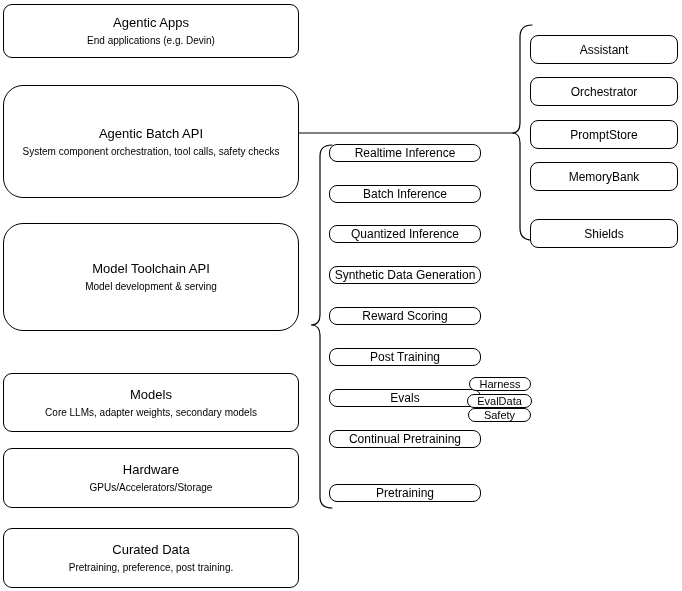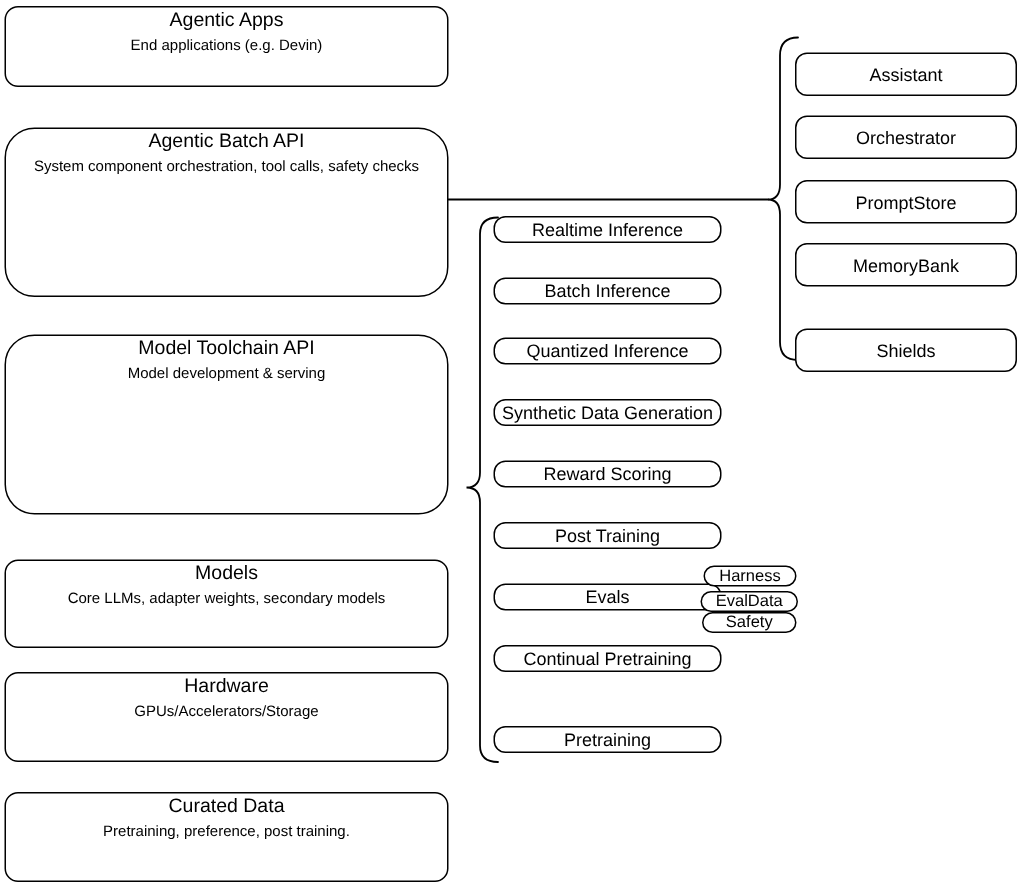--- a/index.html
+++ b/index.html
@@ -16,20 +16,21 @@
   .lbox {
     position: absolute;
     left: 3px;
     width: 296px;
     box-sizing: border-box;
     border: 1px solid #000000;
     background: #ffffff;
     display: flex;
     flex-direction: column;
     align-items: center;
+    justify-content: center;
     text-align: center;
     z-index: 2;
   }
   .lbox .t { font-size: 13px; line-height: 16px; }
   .lbox .s { font-size: 10px; line-height: 13px; margin-top: 3px; padding: 0 14px; }
   .r-small { border-radius: 9px; }
   .r-big   { border-radius: 20px; }
 
   
   .mbox {
@@ -110,21 +111,21 @@
   <div class="lbox r-small" style="top:4px; height:54px;">
     <div class="t">Agentic Apps</div>
     <div class="s">End applications (e.g. Devin)</div>
   </div>
 
   <div class="lbox r-big" style="top:85px; height:113px;">
     <div class="t">Agentic Batch API</div>
     <div class="s">System component orchestration, tool calls, safety checks</div>
   </div>
 
-  <div class="lbox r-big" style="top:223px; height:120px;">
+  <div class="lbox r-big" style="top:223px; height:108px;">
     <div class="t">Model Toolchain API</div>
     <div class="s">Model development &amp; serving</div>
   </div>
 
   <div class="lbox r-small" style="top:373px; height:59px;">
     <div class="t">Models</div>
     <div class="s">Core LLMs, adapter weights, secondary models</div>
   </div>
 
   <div class="lbox r-small" style="top:448px; height:60px;">

